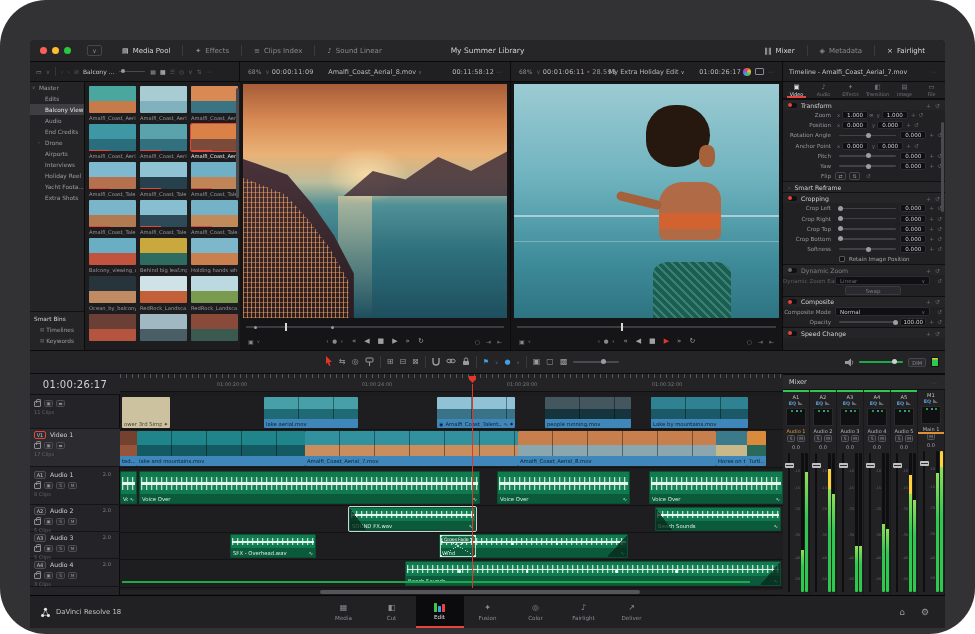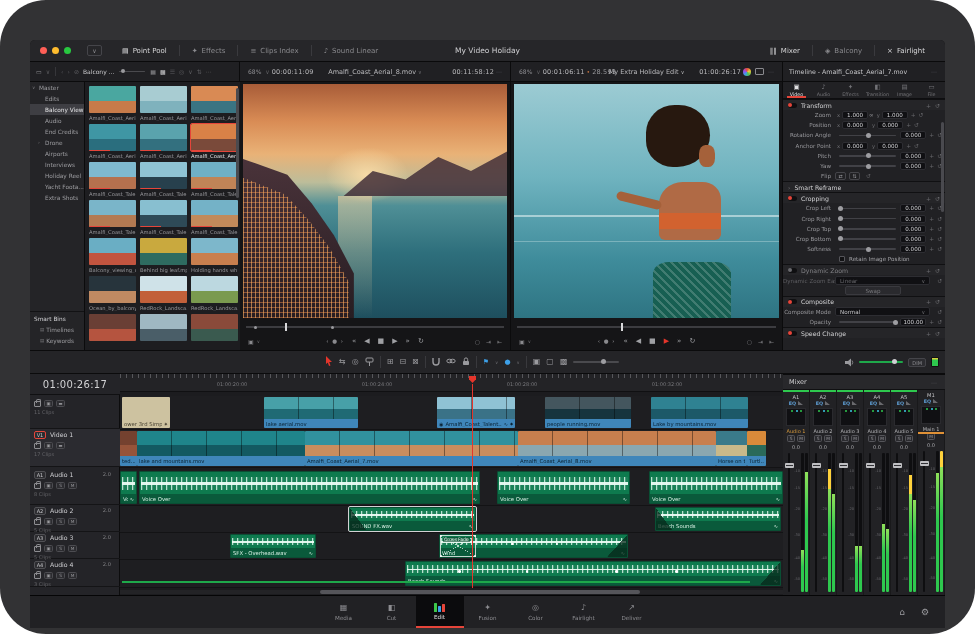--- a/index.html
+++ b/index.html
@@ -215,48 +215,48 @@
     <div class="titlebar">
       <div class="lights" id="lights">
           <div class="light" style="background: rgb(255, 95, 87);"></div>
           <div class="light" style="background: rgb(254, 188, 46);"></div>
           <div class="light" style="background: rgb(40, 200, 64);"></div>
         </div>
       <div class="tb-chevbox">∨</div>
       <div class="tbtabs" id="tbleft" style="margin-left:8px;">
           <div class="tbtab on">
             <span style="font-size: 7px;">▤</span>
-            <span>Point Pool</span>
+            <span>Media Pool</span>
           </div>
           <div class="tbsep"></div>
           <div class="tbtab">
             <span style="font-size: 7px;">✦</span>
             <span>Effects</span>
           </div>
           <div class="tbsep"></div>
           <div class="tbtab">
             <span style="font-size: 7px;">≡</span>
             <span>Clips Index</span>
           </div>
           <div class="tbsep"></div>
           <div class="tbtab">
             <span style="font-size: 7px;">♪</span>
             <span>Sound Linear</span>
           </div>
         </div>
-      <div class="tb-title">My Video Holiday</div>
+      <div class="tb-title">My Summer Library</div>
       <div class="tbright" id="tbright">
           <div class="tbtab on">
             <span style="font-size: 7px;">‖‖</span>
             <span>Mixer</span>
           </div>
           <div class="tbsep"></div>
           <div class="tbtab">
             <span style="font-size: 7px;">◈</span>
-            <span>Balcony</span>
+            <span>Metadata</span>
           </div>
           <div class="tbsep"></div>
           <div class="tbtab on">
             <span style="font-size: 7px;">×</span>
             <span>Fairlight</span>
           </div>
         </div>
     </div>
 
     <div class="row2">
@@ -1270,20 +1270,31 @@
               <div class="meter" style="left: 22px;">
                 <div class="fill" style="height: 88%;"></div>
                 <div class="peak" style="bottom: 88%;"></div>
               </div>
             </div>
           </div>
         </div>
     </div>
 
     <div class="bottombar">
+      <div class="brand">
+        <svg width="11" height="11" viewBox="0 0 12 12">
+          <line x1="6" y1="3" x2="3" y2="9" stroke="#c2c2c5" stroke-width="0.8"></line>
+          <line x1="6" y1="3" x2="9" y2="9" stroke="#c2c2c5" stroke-width="0.8"></line>
+          <line x1="3" y1="9" x2="9" y2="9" stroke="#c2c2c5" stroke-width="0.8"></line>
+          <circle cx="6" cy="2.5" r="1.7" fill="#e8e8ea"></circle>
+            <circle cx="2.8" cy="9.2" r="1.7" fill="#e8e8ea"></circle>
+            <circle cx="9.2" cy="9.2" r="1.7" fill="#e8e8ea"></circle>
+        </svg>
+        <span>DaVinci Resolve 18</span>
+      </div>
       <div class="pages" id="pages">
           <div class="page">
             <span class="pi">▦</span>
             <span class="pl">Media</span>
           </div>
           <div class="page">
             <span class="pi">◧</span>
             <span class="pl">Cut</span>
           </div>
           <div class="page on">

